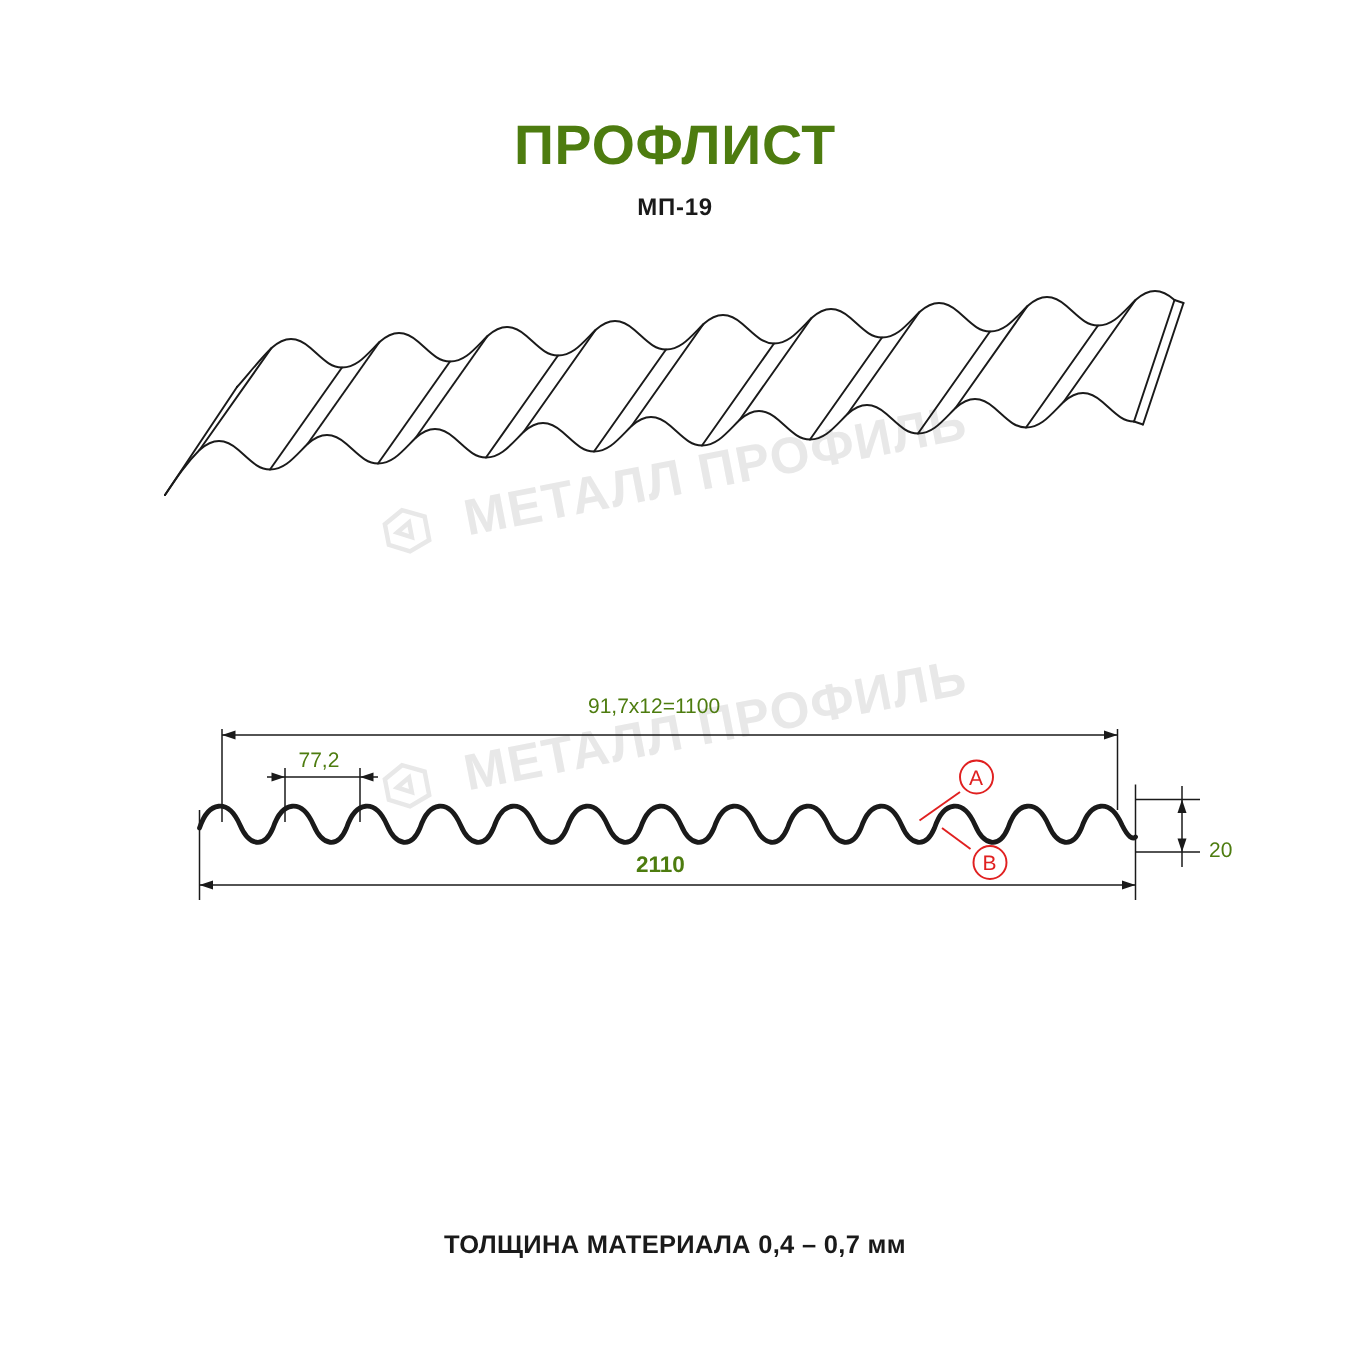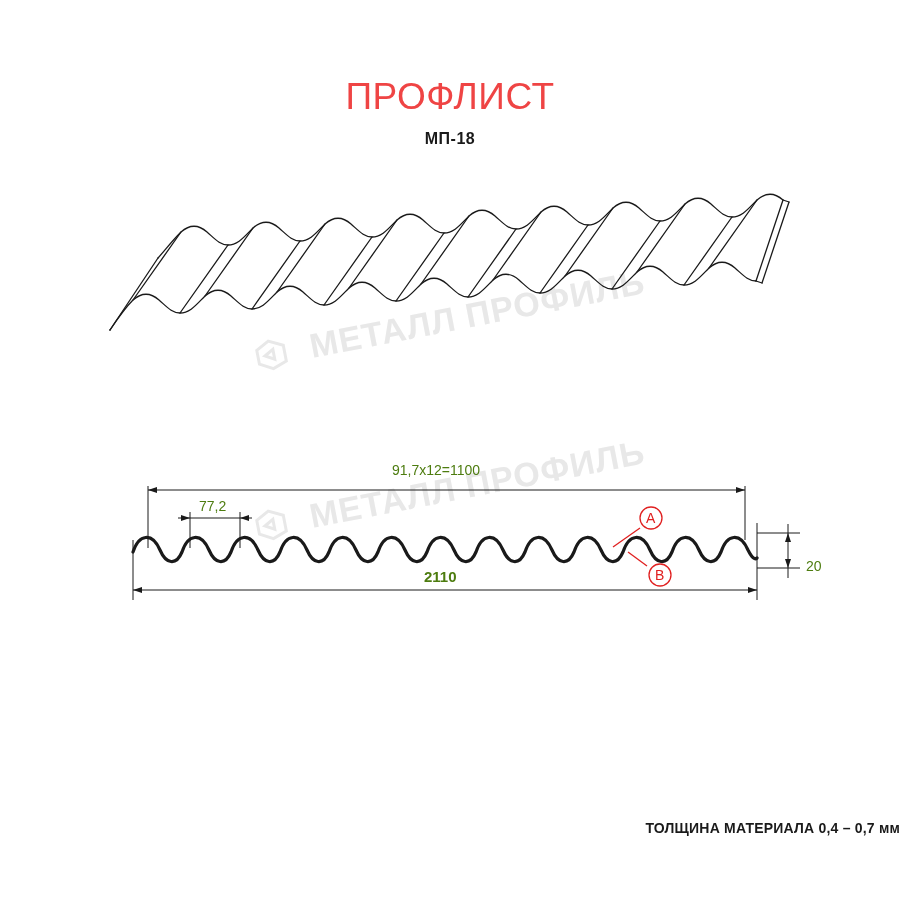--- a/index.html
+++ b/index.html
@@ -22,39 +22,39 @@
   }
   .title-block {
     position: absolute;
     top: 78px;
     left: 0;
     width: 900px;
     text-align: center;
   }
   .product-title {
     font-size: 37px;
-    font-weight: normal;
+    font-weight: bold;
     letter-spacing: 0.5px;
-    color: #ef4444;
+    color: #4d7c0f;
     line-height: 1.05;
   }
   .product-model {
     font-size: 16px;
     font-weight: bold;
     color: #1a1a1a;
     margin-top: 13px;
     letter-spacing: 0.5px;
   }
   .footer-note {
     position: absolute;
     top: 820px;
     left: 0;
     width: 900px;
-    text-align: right;
-    font-size: 14px;
+    text-align: center;
+    font-size: 17px;
     font-weight: bold;
     color: #1a1a1a;
     letter-spacing: 0.2px;
   }
   .svg-layer {
     position: absolute;
     top: 0;
     left: 0;
   }
   .wm {
@@ -114,21 +114,21 @@
     <span class="wm-logo">
       <svg width="46" height="34" viewBox="0 0 46 34" aria-hidden="true">
         <path d="M3 10 L16 3 L30 10 L30 26 L16 31 L3 24 Z" fill="none" stroke="#e8e8e8" stroke-width="3"></path>
         <path d="M10 17 L19 12 L19 22 Z" fill="none" stroke="#e8e8e8" stroke-width="3"></path>
       </svg>
     </span><span>МЕТАЛЛ ПРОФИЛЬ</span>
   </div>
 
   <div class="title-block">
     <div class="product-title">ПРОФЛИСТ</div>
-    <div class="product-model">МП-18</div>
+    <div class="product-model">МП-19</div>
   </div>
 
   <svg class="svg-layer" width="900" height="900" viewBox="0 0 900 900">
 
     <g fill="none" stroke="#1a1a1a" stroke-width="1.3" stroke-linejoin="round" stroke-linecap="round">
 
       <path d="M110,330
                C118,318 124,309 133,300
                C142,292 150,292 159,300
                C167,307 172,313 180,313

